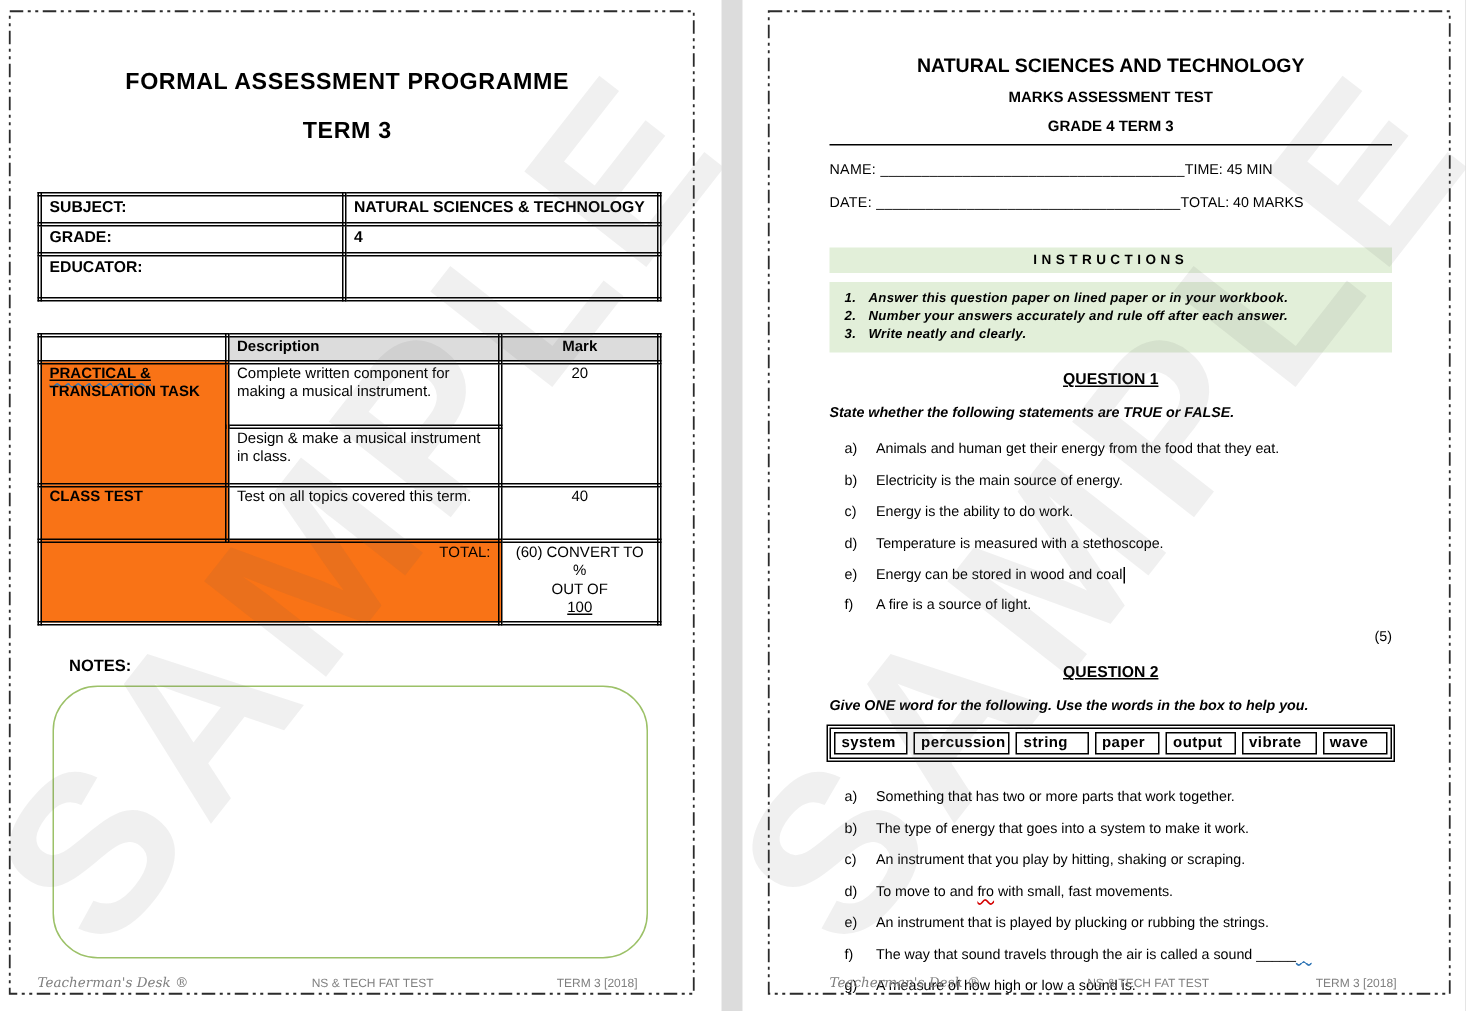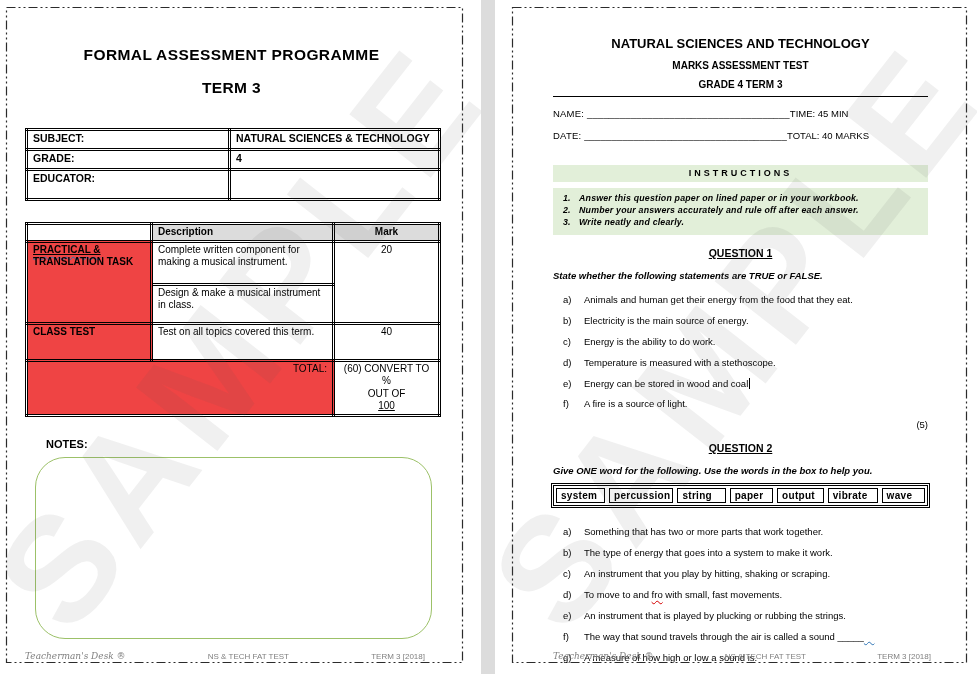--- a/index.html
+++ b/index.html
@@ -25,21 +25,21 @@
 
   
   .lp-title{margin-top:46px;text-align:center;font-size:15.5px;font-weight:bold;letter-spacing:0.4px;}
   .lp-title2{margin-top:15px;text-align:center;font-size:15.5px;font-weight:bold;letter-spacing:0.4px;}
   table.doc-table{border-collapse:collapse;table-layout:fixed;width:413px;margin-top:0;border-radius:17px;}
   table.doc-table td{border:3px double #000;padding:1px 5px;vertical-align:top;font-size:10px;line-height:1.25;}
   #info-table{margin-top:31px;}
   #info-table td{font-weight:bold;font-size:10.5px;}
   .h17{height:15px;} .h27{height:25px;}
   #assess-table{margin-top:21px;}
-  .g{background:#ef4444;}
+  .g{background:#f97316;}
   .hg{background:#dcdcdc;}
   .th{font-weight:bold;font-size:10px;margin-left:21px;}
   .center{text-align:center;}
   .task-name{font-weight:bold;font-size:10px;}
   .mark-cell{text-align:center;vertical-align:middle;font-size:9.5px;}
   .mark-top{text-align:center;vertical-align:top;font-size:9.5px;}
   .desc{font-size:9.5px;}
   .total-label-cell{text-align:right;font-size:10px;vertical-align:top;padding-top:2px;height:40px;}
   .total-value{font-size:8.5px;line-height:1.55;text-align:center;vertical-align:top;}
   .u-black{text-decoration:underline;}

